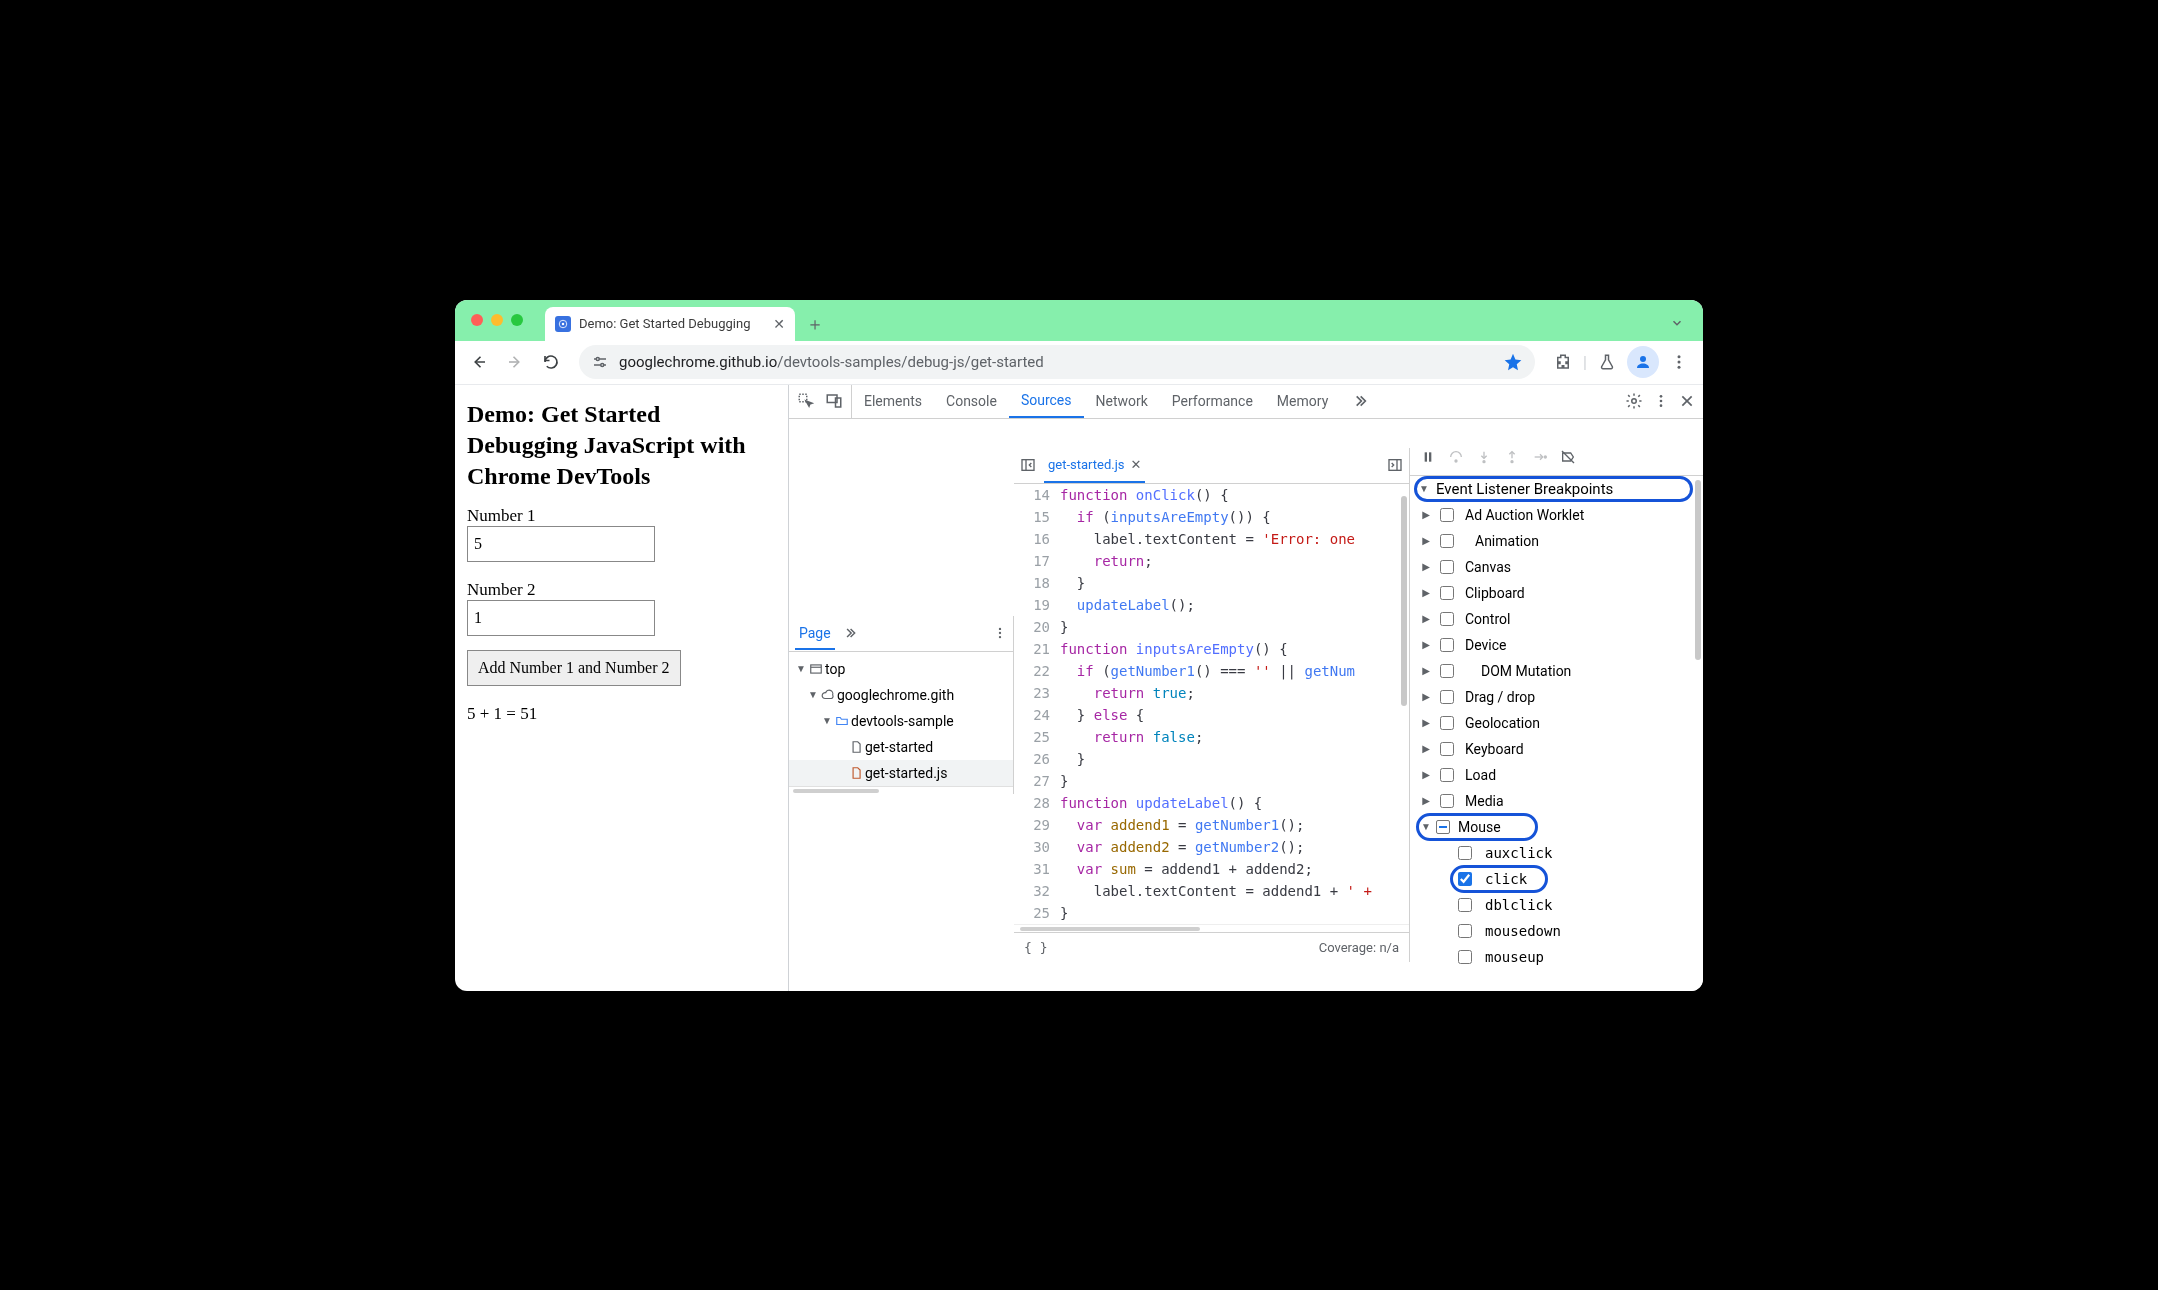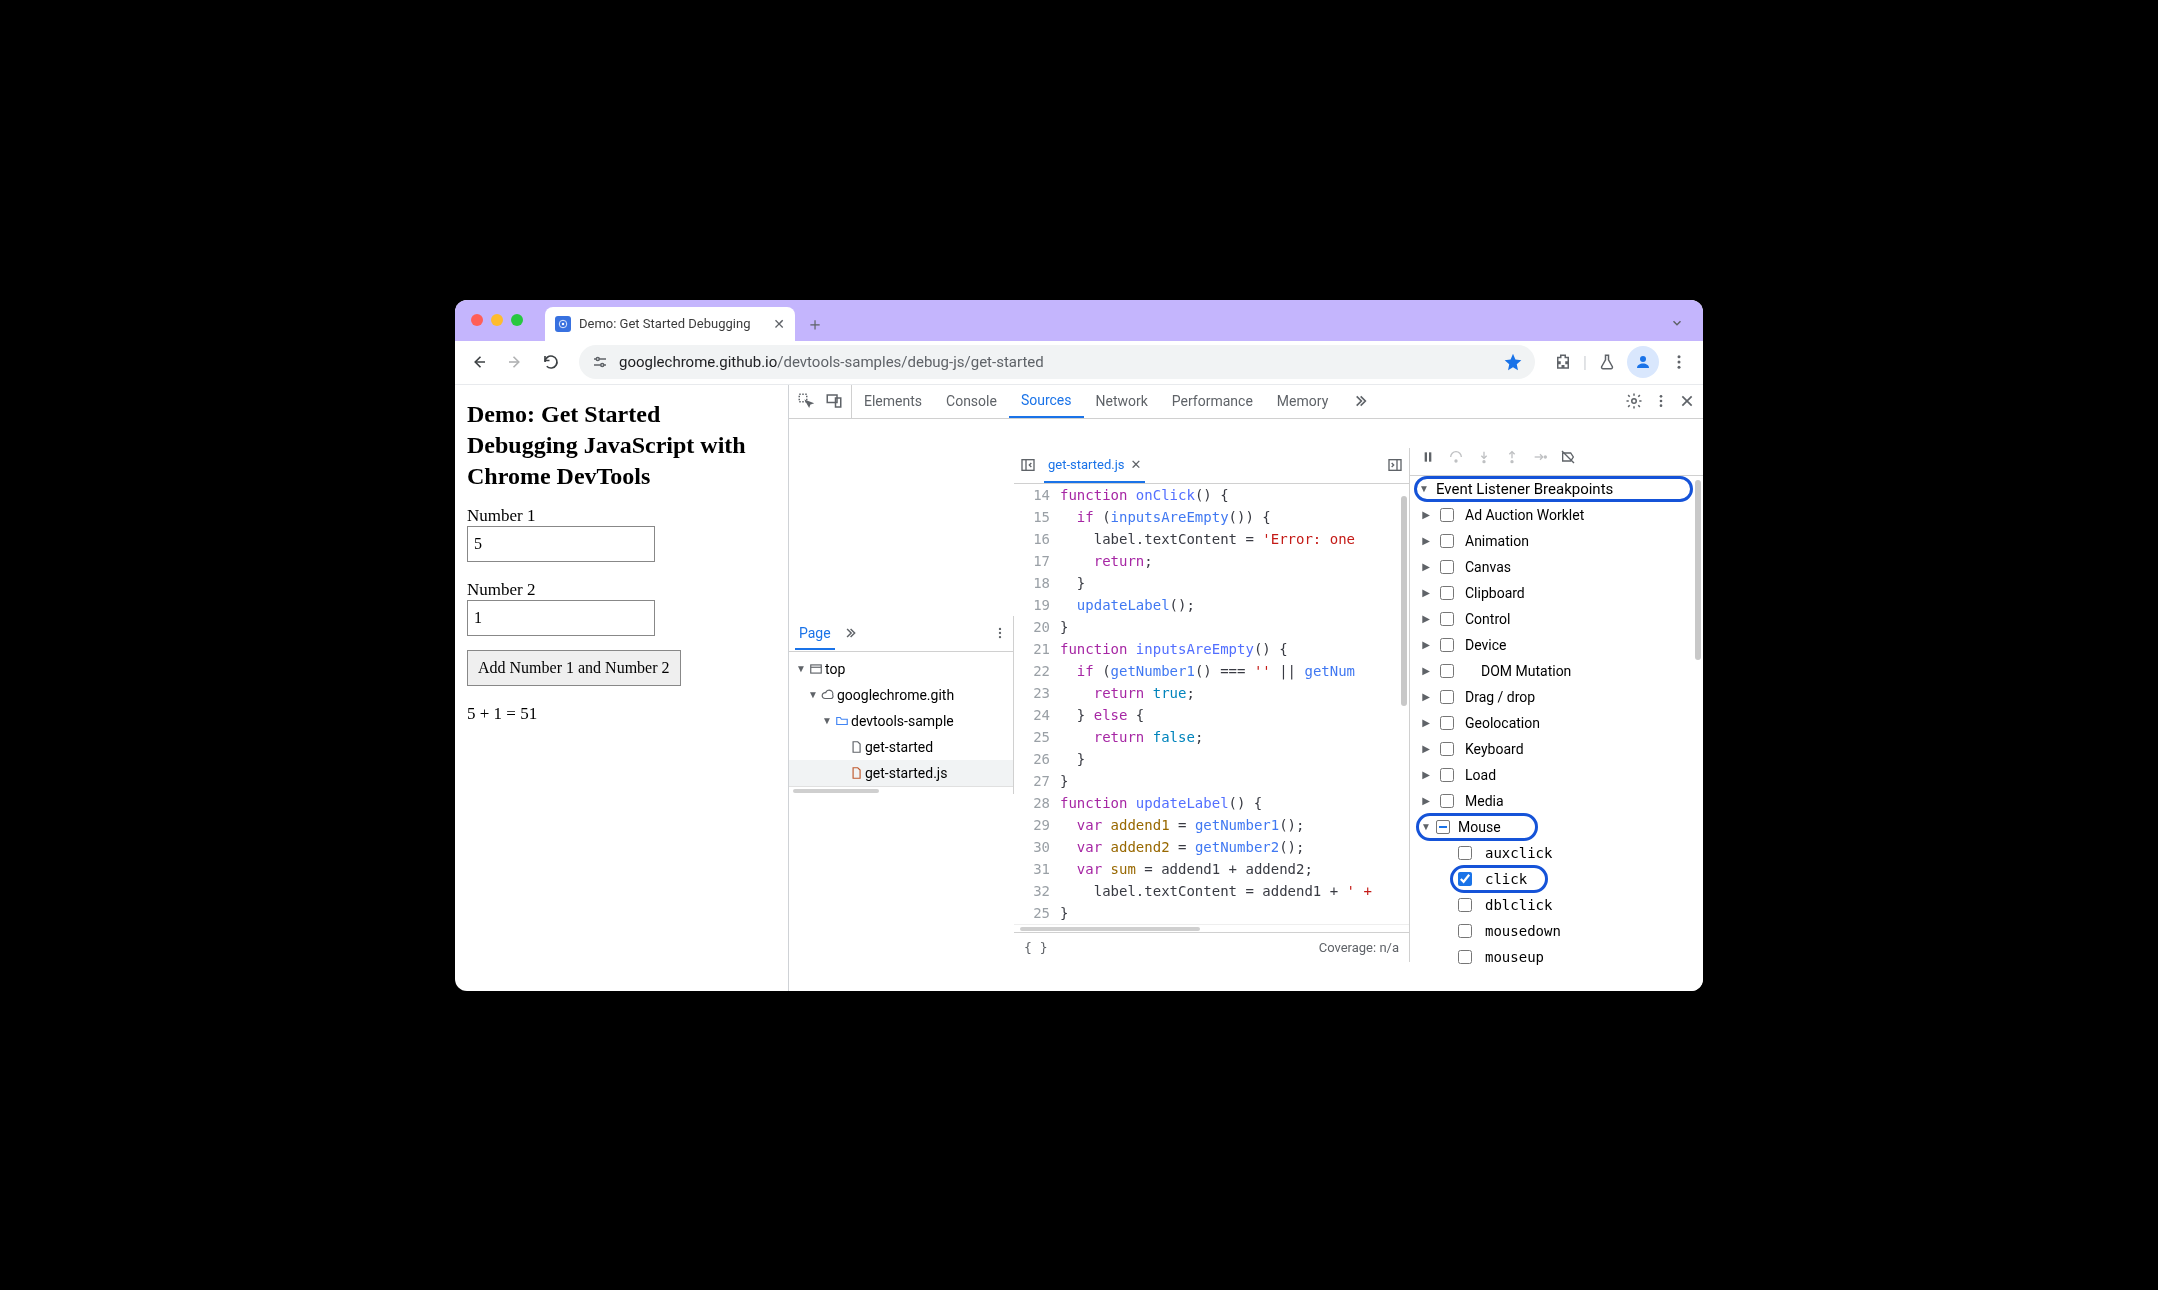--- a/index.html
+++ b/index.html
@@ -3,21 +3,21 @@
 <meta charset="utf-8">
 <style>
   * { box-sizing: border-box; }
   html, body { margin: 0; padding: 0; background: #000; font-family: -apple-system, BlinkMacSystemFont, "Segoe UI", Roboto, sans-serif; }
   .stage { width: 2158px; height: 1290px; background: #000; display: flex; align-items: center; justify-content: center; }
   .window {
     width: 1248px; height: 691px; background: #fff; border-radius: 12px; overflow: hidden;
     box-shadow: 0 10px 40px rgba(0,0,0,0.5); display: flex; flex-direction: column;
   }
   
-  .tabstrip { height: 41px; background: #c4b5fd; display: flex; align-items: flex-end; position: relative; }
+  .tabstrip { height: 41px; background: #86efac; display: flex; align-items: flex-end; position: relative; }
   .traffic { display: flex; gap: 8px; padding: 0 12px 0 16px; align-items: center; height: 100%; }
   .dot { width: 12px; height: 12px; border-radius: 50%; }
   .dot.red { background: #ff5f57; }
   .dot.yellow { background: #febc2e; }
   .dot.green { background: #28c840; }
   .tab {
     background: #fff; height: 34px; border-radius: 8px 8px 0 0; display: flex; align-items: center;
     padding: 0 10px; gap: 8px; margin-left: 10px; min-width: 250px; font-size: 13px; color: #3c3c3c;
   }
   .tab-favicon { width: 16px; height: 16px; background: #3871e0; border-radius: 3px; display:inline-flex; align-items:center; justify-content:center;}
@@ -454,21 +454,21 @@
               </div>
               <div id="bp-categories">
                   <div class="cat-row">
                     <span class="tw">▶</span>
                     <input type="checkbox" style="">
                     <span style="margin-left: 4px;">Ad Auction Worklet</span>
                   </div>
                   <div class="cat-row">
                     <span class="tw">▶</span>
                     <input type="checkbox" style="">
-                    <span style="margin-left: 4px;">Animation</span>
+                    <span style="margin-left: 14px;">Animation</span>
                   </div>
                   <div class="cat-row">
                     <span class="tw">▶</span>
                     <input type="checkbox" style="">
                     <span style="margin-left: 4px;">Canvas</span>
                   </div>
                   <div class="cat-row">
                     <span class="tw">▶</span>
                     <input type="checkbox" style="">
                     <span style="margin-left: 4px;">Clipboard</span>

